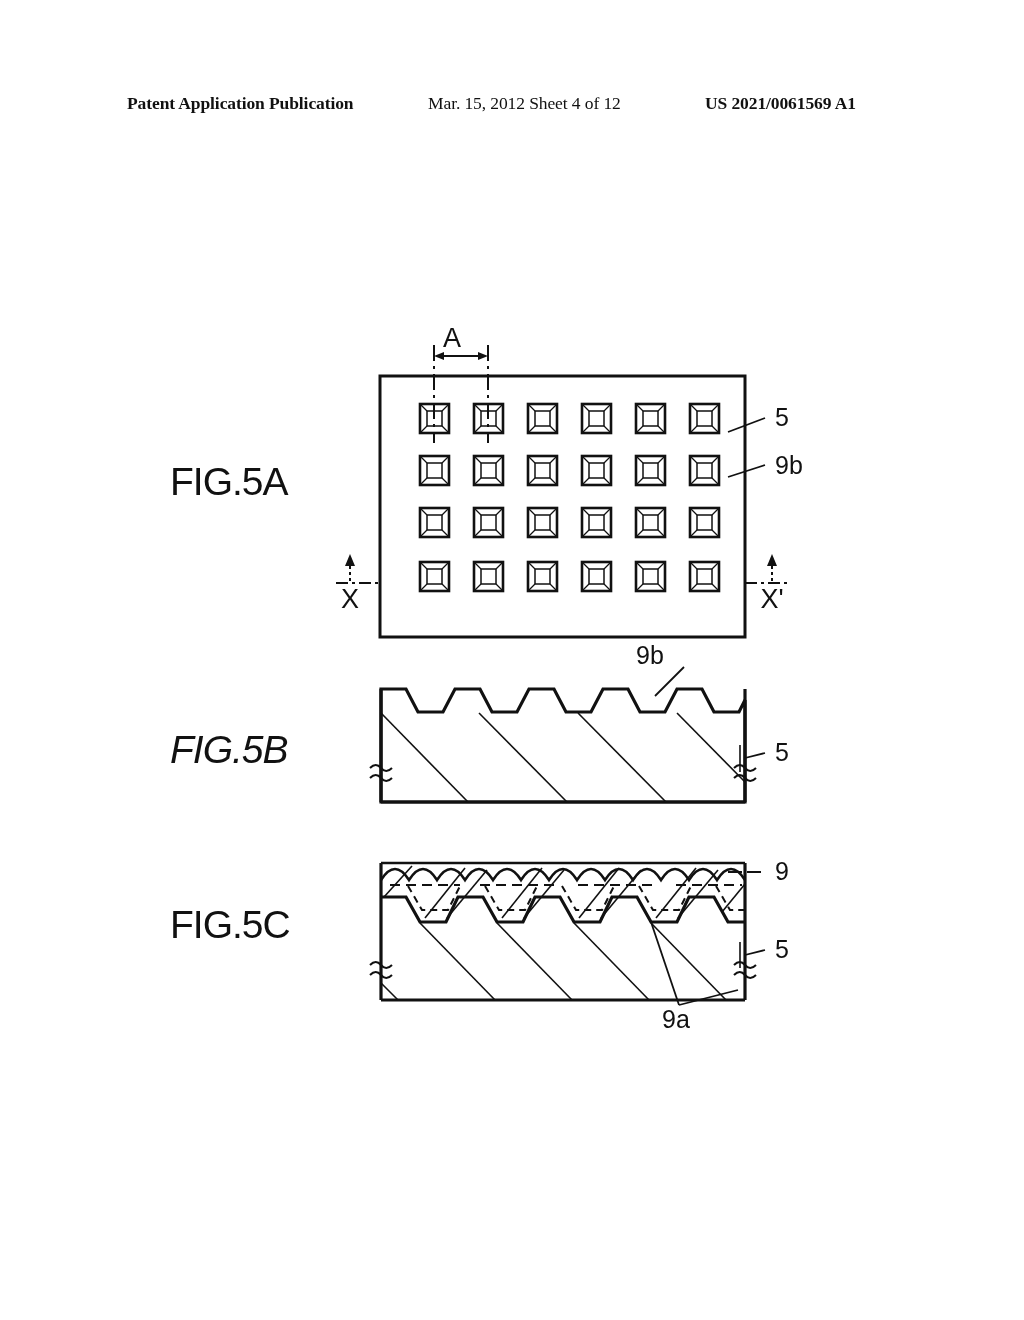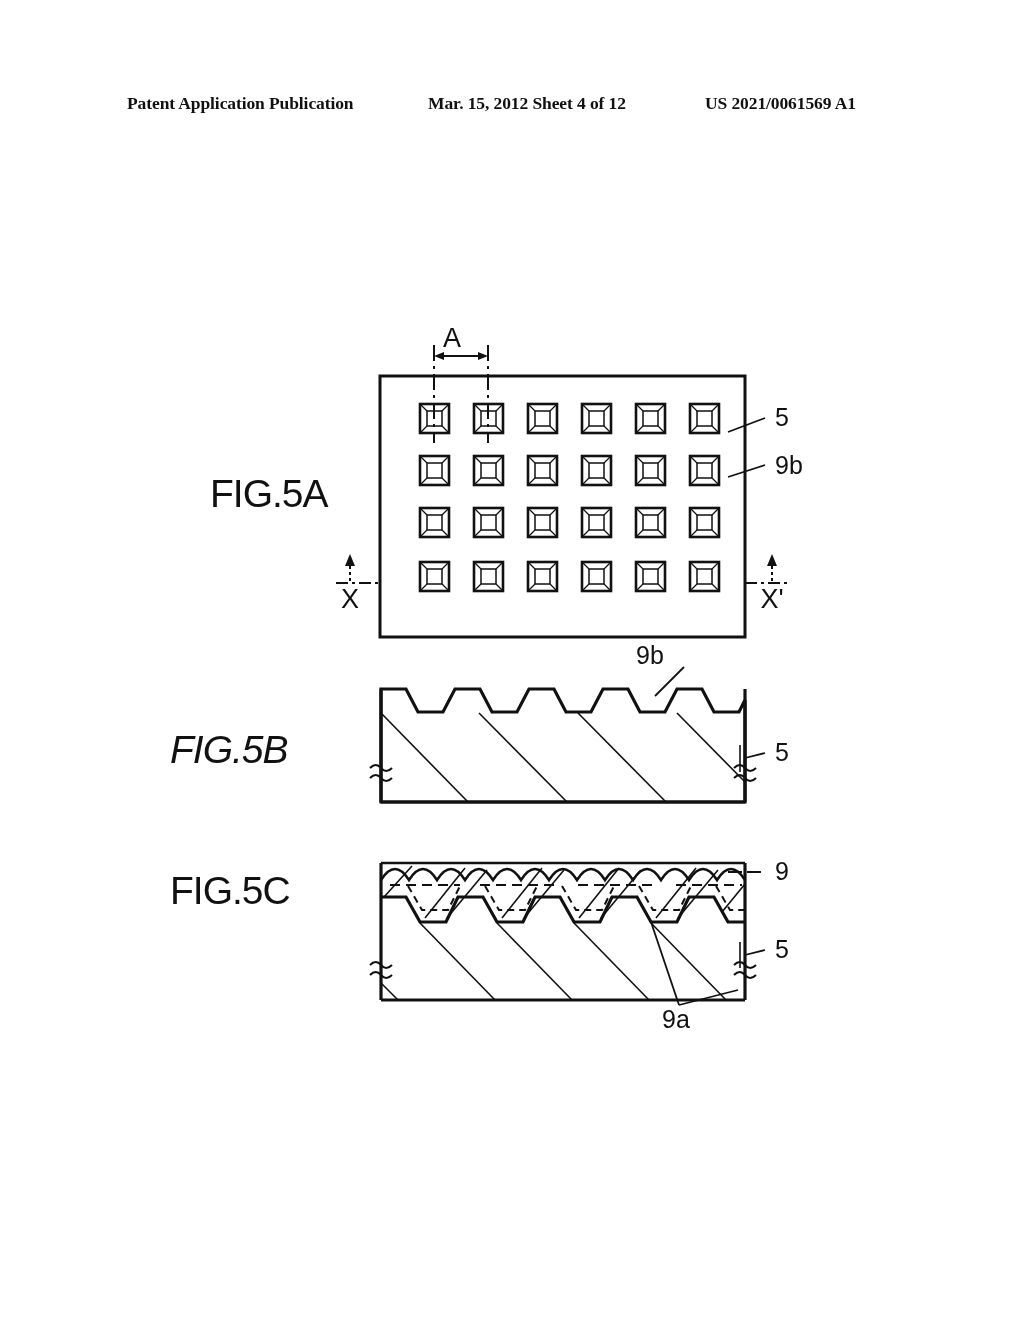--- a/index.html
+++ b/index.html
@@ -37,21 +37,21 @@
     font-weight: bold;
     font-size: 17.5px;
     letter-spacing: -0.1px;
     color: #111;
     white-space: nowrap;
   }
   .hdr-date {
     position: absolute;
     left: 428px;
     font-family: "Liberation Serif", serif;
-    font-weight: bold;
+    font-weight: normal;
     font-size: 17.5px;
     letter-spacing: -0.1px;
     color: #111;
     white-space: nowrap;
   }
   .hdr-num {
     position: absolute;
     left: 705px;
     font-family: "Liberation Serif", serif;
     font-weight: bold;
@@ -62,23 +62,23 @@
   }
   .figlabel {
     position: absolute;
     font-family: "Liberation Sans", sans-serif;
     font-size: 39px;
     font-weight: normal;
     letter-spacing: -1px;
     color: #111;
     white-space: nowrap;
   }
-  #fig5a-label { left: 170px; top: 472px; margin-left: 40px; }
+  #fig5a-label { left: 170px; top: 460px; }
   #fig5b-label { left: 170px; top: 728px; font-style: italic; }
-  #fig5c-label { left: 170px; top: 869px; }
+  #fig5c-label { left: 170px; top: 903px; }
 
   svg { display: block; }
   .drawing {
     position: absolute;
     left: 0;
     top: 0;
     width: 1024px;
     height: 1320px;
     pointer-events: none;
   }

